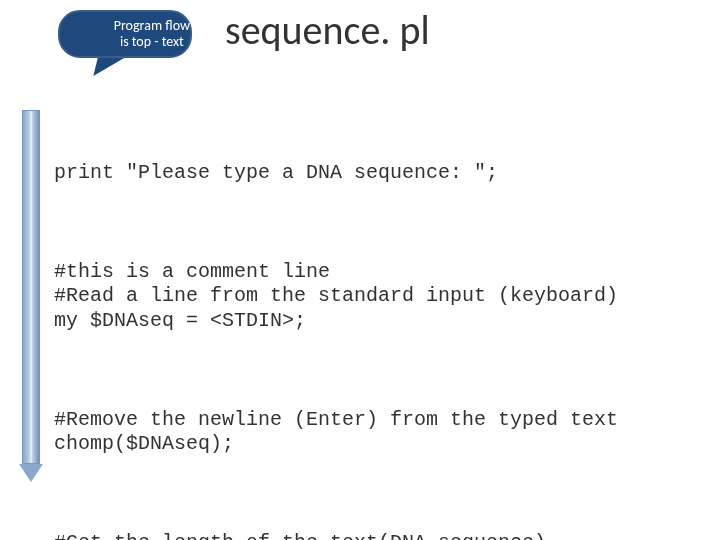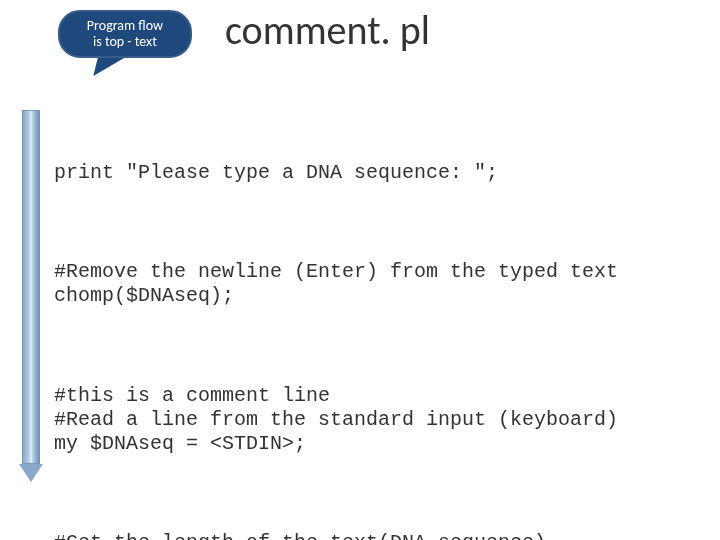--- a/index.html
+++ b/index.html
@@ -16,21 +16,21 @@
     position: absolute;
     top: 10px;
     left: 58px;
     width: 130px;
     height: 44px;
     background: #1f497d;
     border: 2px solid #385d8a;
     border-radius: 22px / 22px;
     display: flex;
     align-items: center;
-    justify-content: center;
+    justify-content: flex-end;
     text-align: center;
     color: #ffffff;
     font-size: 14px;
     line-height: 1.15;
     z-index: 2;
   }
   .callout-tail {
     position: absolute;
     top: 46px;
     left: 92px;
@@ -89,30 +89,30 @@
 <body>
 
 <div class="callout">
   <div>
     <span>Program flow</span><br>
     <span>is top - text</span>
   </div>
 </div>
 <div class="callout-tail"></div>
 
-<div class="title">comment. pl</div>
+<div class="title">sequence. pl</div>
 
 <div class="arrow-container">
   <div class="arrow-body"></div>
   <div class="arrow-head"></div>
 </div>
 
 <div class="code">
   <div class="blk">print "Please type a DNA sequence: ";</div>
-  <div class="blk">#Remove the newline (Enter) from the typed text
-chomp($DNAseq);</div>
   <div class="blk">#this is a comment line
 #Read a line from the standard input (keyboard)
 my $DNAseq = &lt;STDIN&gt;;</div>
+  <div class="blk">#Remove the newline (Enter) from the typed text
+chomp($DNAseq);</div>
   <div class="blk">#Get the length of the text(DNA sequence)
 my $length = length($DNAseq);
 print "It has $length nucleotides\n";</div>
 </div>
 
 </body></html>

